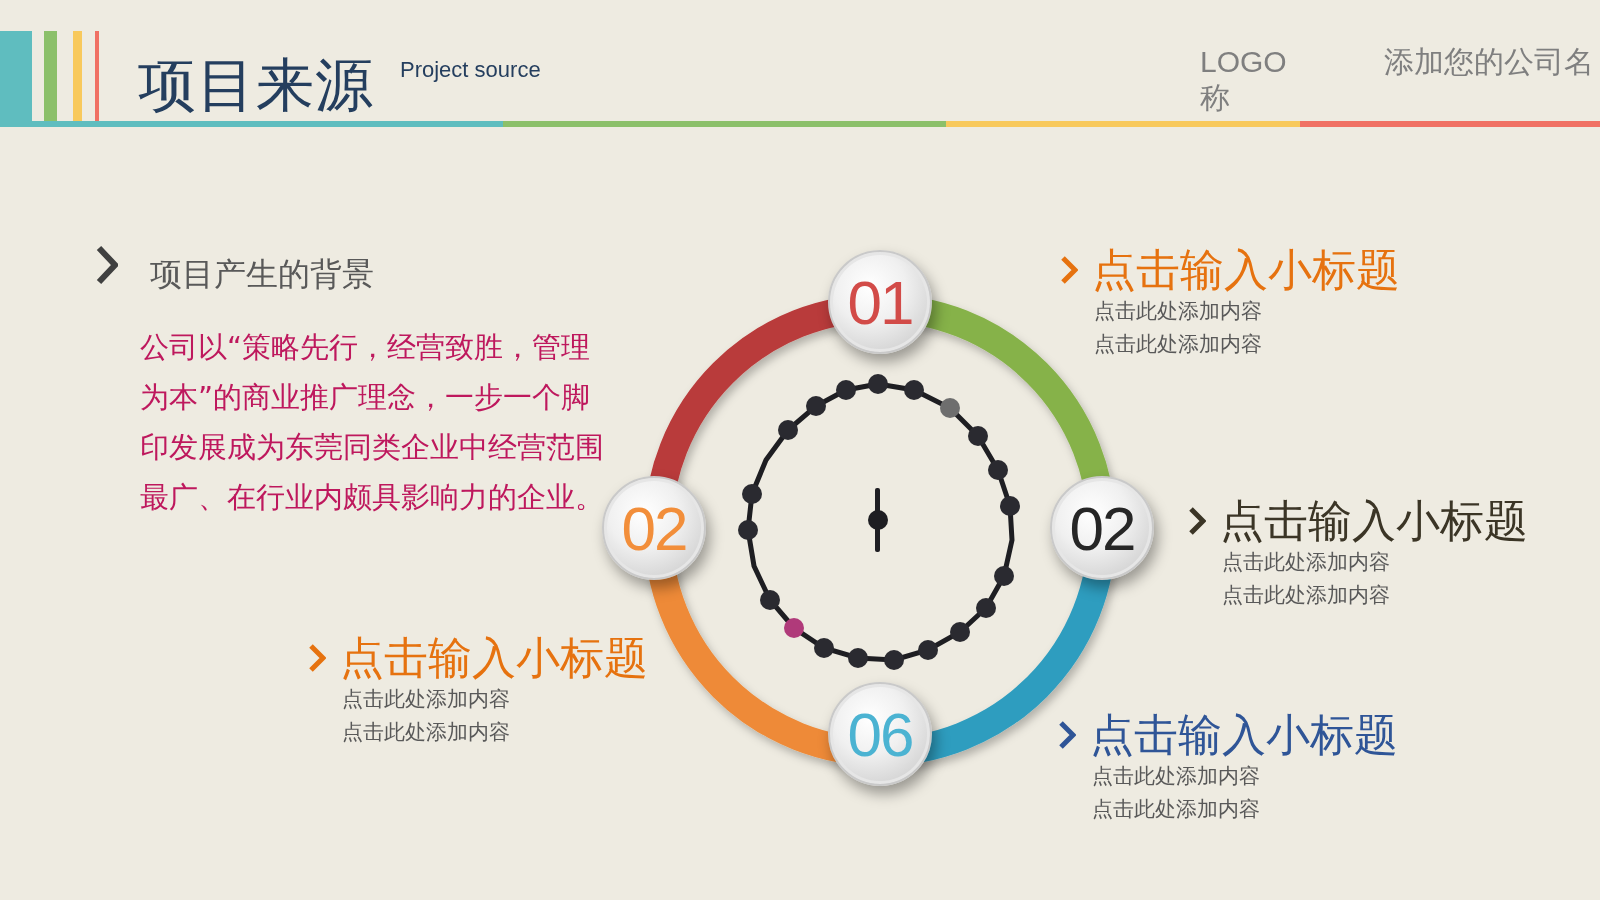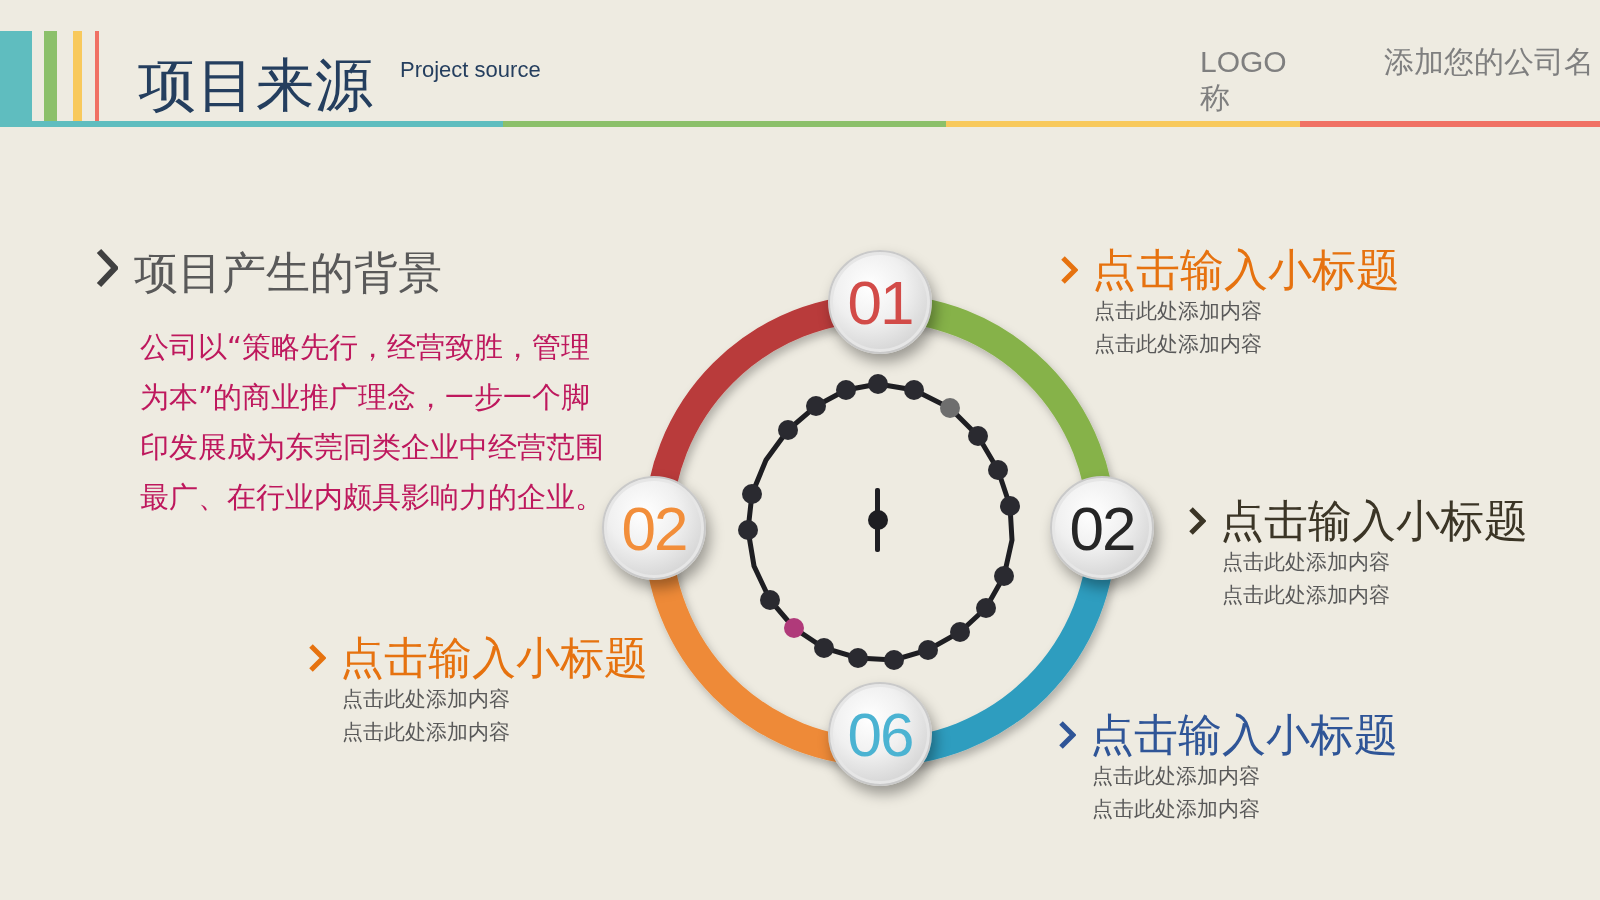--- a/index.html
+++ b/index.html
@@ -10,21 +10,21 @@
   .hdr-block { left:0; top:31px; width:32px; height:91px; background:#5FBDBF; }
   .hdr-stripe { top:31px; height:91px; }
   .hdr-line { top:121px; height:6px; }
   .title { left:138px; top:50px; font-size:58px; color:#243E5E; letter-spacing:1px; line-height:70px; }
   .subtitle { left:400px; top:57px; font-size:22px; color:#243E5E; font-family:"Liberation Sans","DejaVu Sans",sans-serif;text-align:center; }
   .logo { left:1200px; top:44px; font-size:30px; color:#7F7F7F; line-height:36px; width:110px;
           font-family:"Liberation Sans","DejaVu Sans",sans-serif; }
   .company { left:1384px; top:44px; font-size:30px; color:#7F7F7F; line-height:36px; }
   
   .chev { display:inline-block; }
-  .bg-head { left:96px; top:245px; font-size:44px; color:#595959; line-height:56px; display:flex; align-items:center; gap:16px; }
+  .bg-head { left:96px; top:245px; font-size:32px; color:#595959; line-height:56px; display:flex; align-items:center; gap:32px; }
   .bg-text { left:140px; top:322px; width:470px; font-size:29px; color:#be185d; line-height:50px; }
   
   .item { display:flex; flex-direction:column; }
   .item-head { display:flex; align-items:center; gap:14px; font-size:44px; line-height:50px; }
   .item-body { font-size:21px; color:#595959; line-height:33px; padding-left:34px; }
   
   .ring-svg { left:600px; top:250px; }
   .badge { width:104px; height:104px; border-radius:50%;
            background:radial-gradient(circle at 40% 35%, #FFFFFF 0%, #F0F0F0 40%, #D2D2D2 80%, #BDBDBD 100%);
            box-shadow: 4px 8px 14px rgba(0,0,0,0.35), inset 0 0 0 3px #E6E6E6;

